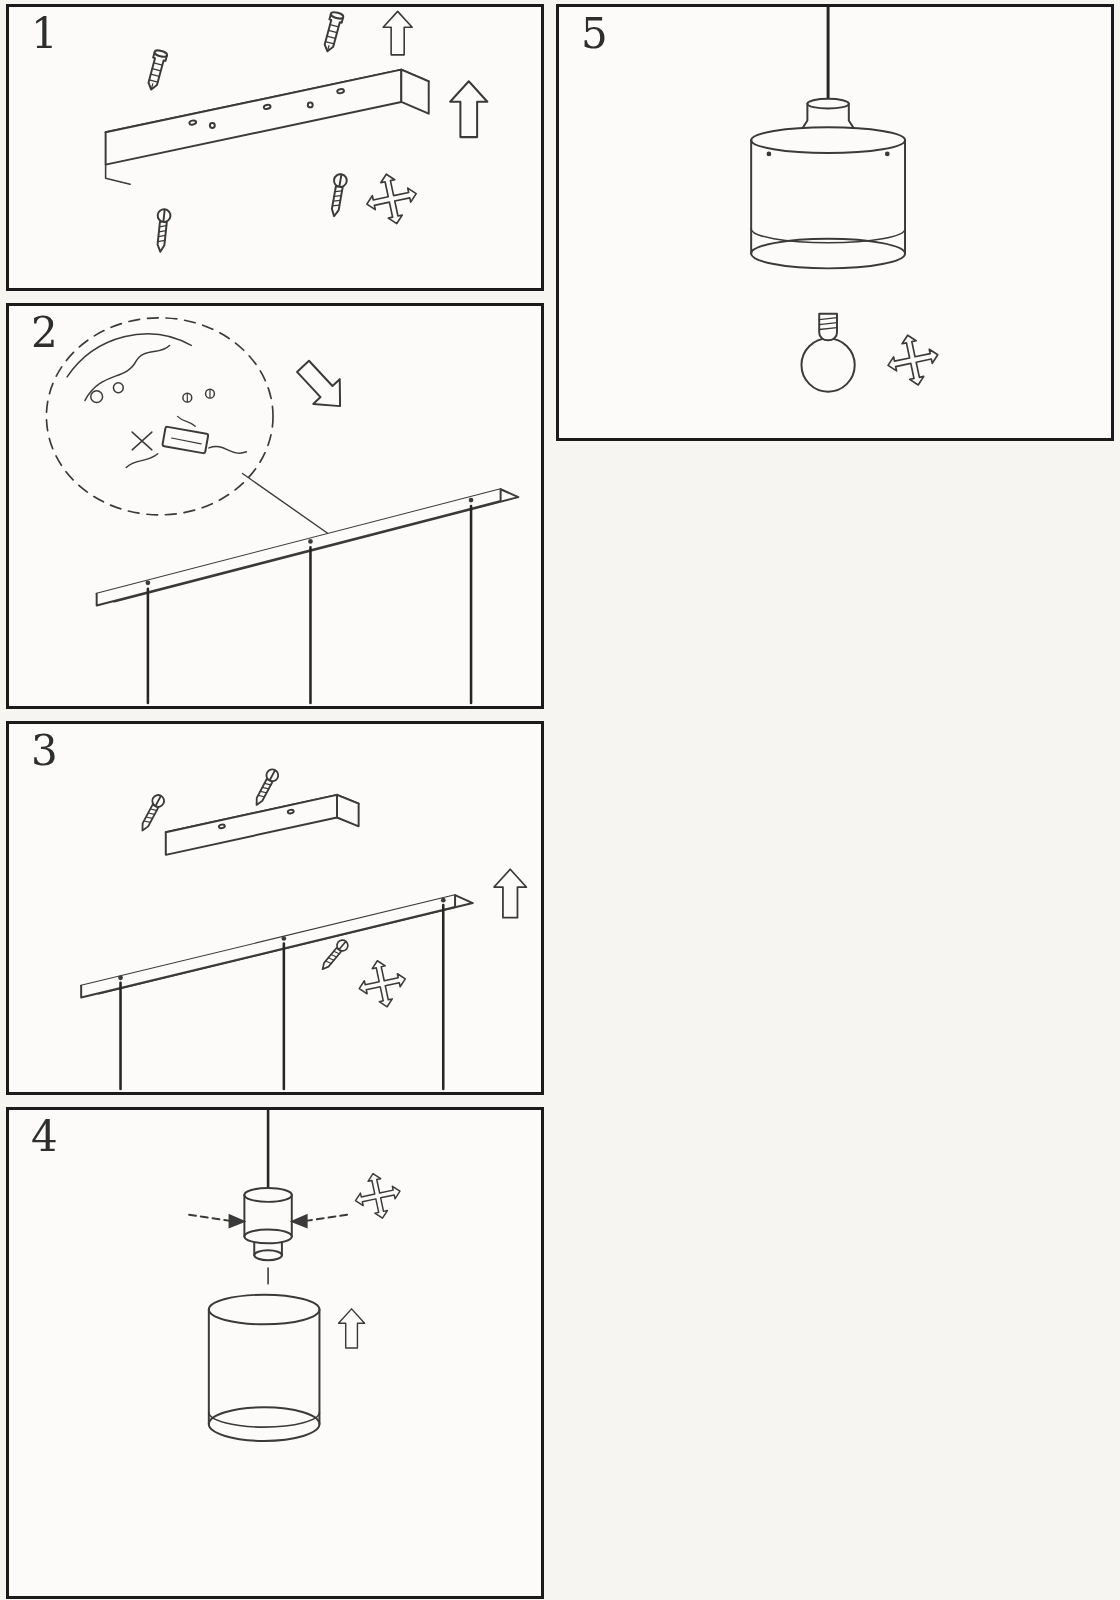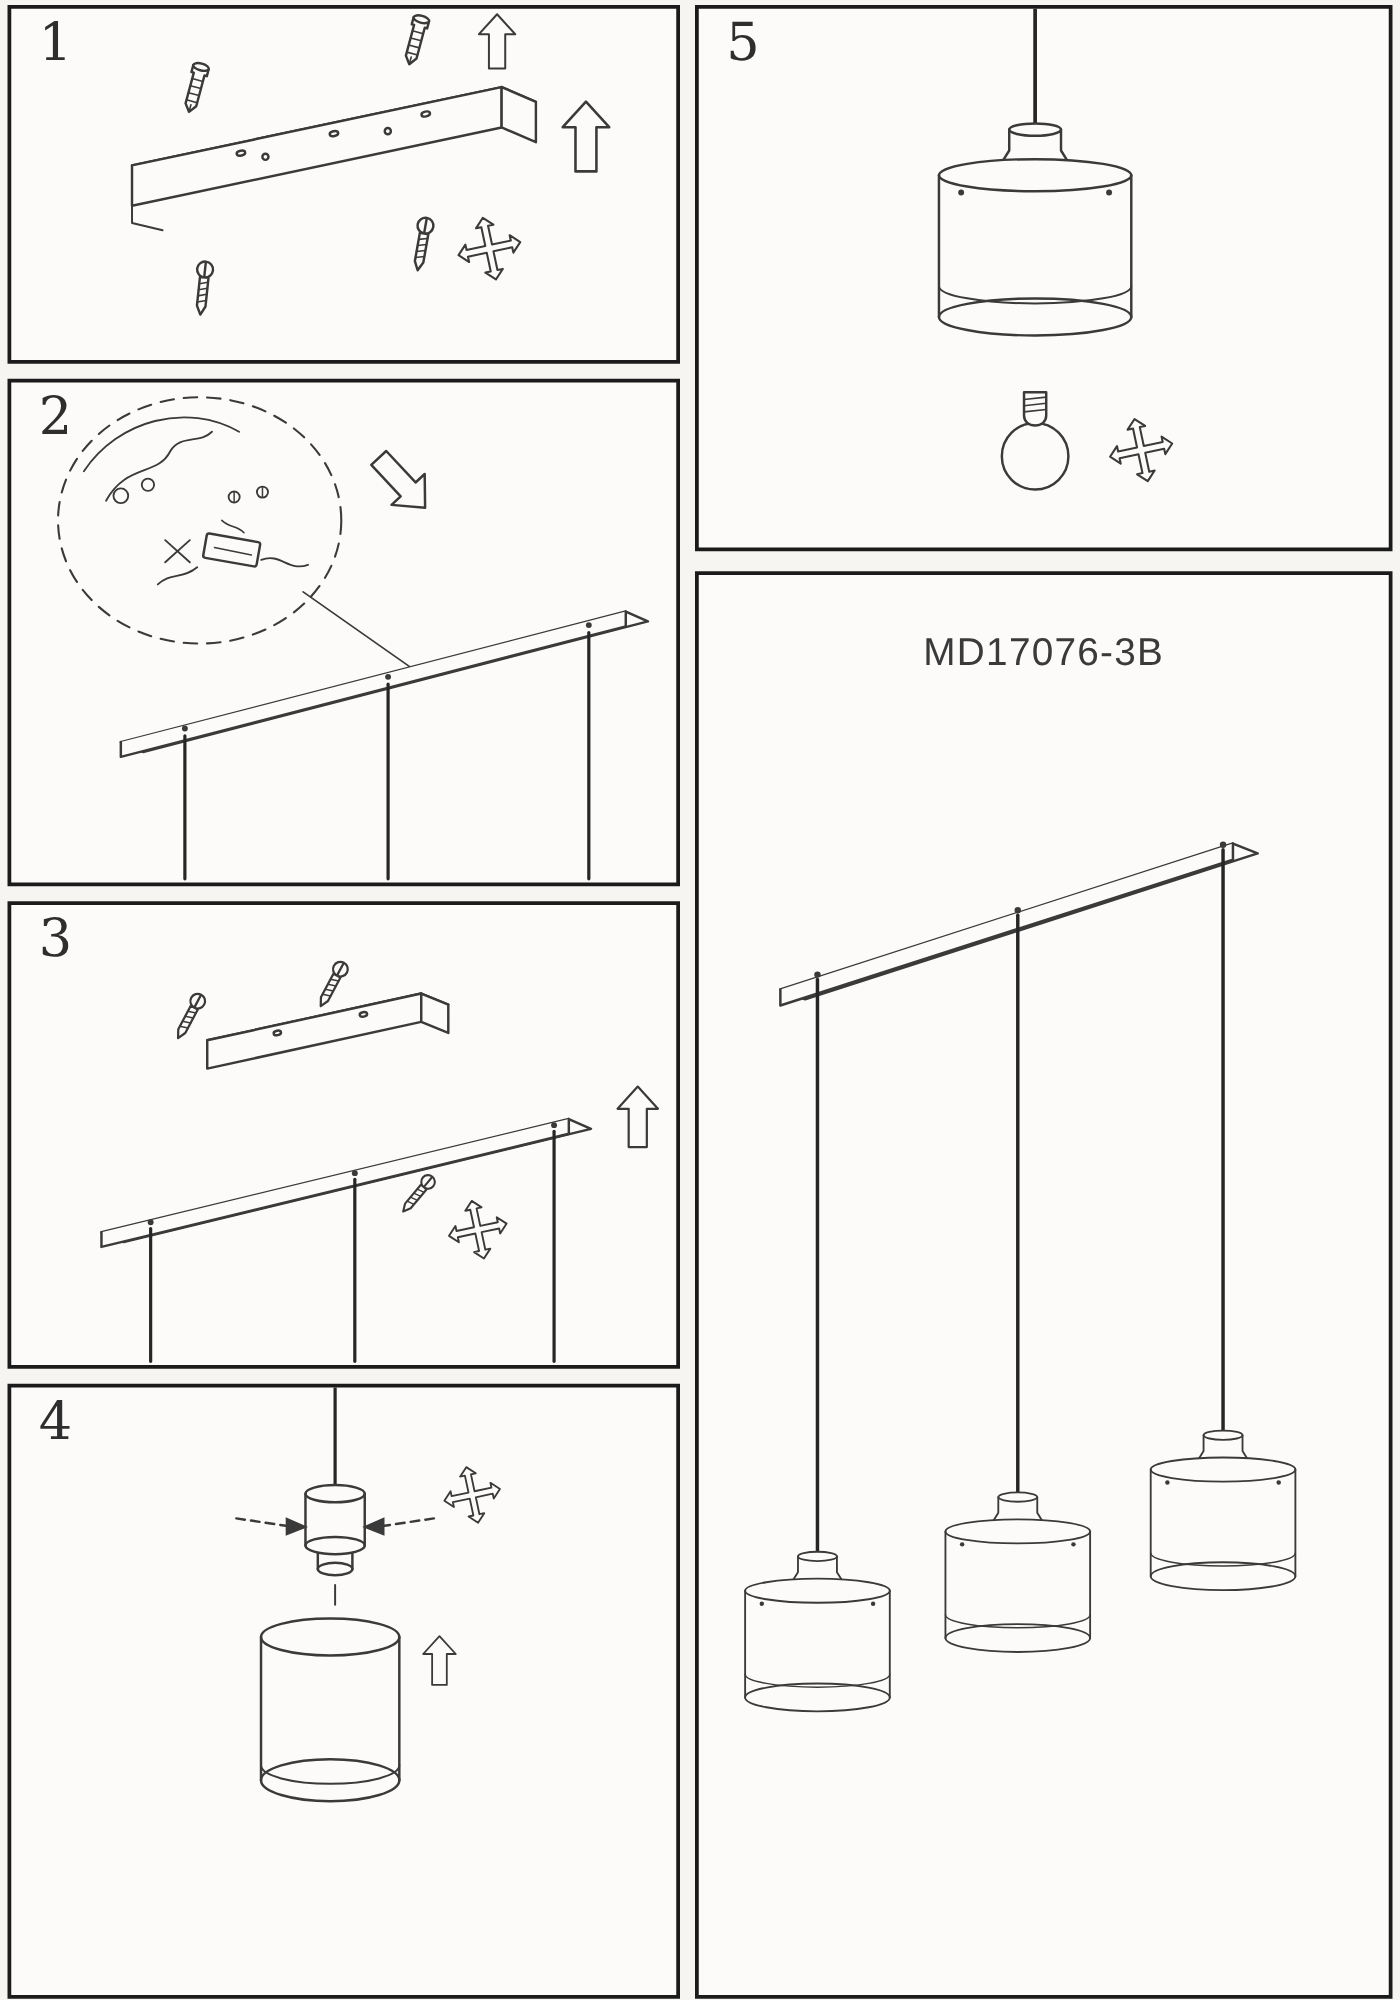--- a/index.html
+++ b/index.html
@@ -221,36 +221,14 @@
     <svg class="art" viewBox="0 0 558 437">
       <g stroke="#3a3a3a" stroke-width="2" fill="none" stroke-linecap="round" stroke-linejoin="round">
         <line x1="272" y1="0" x2="272" y2="96" stroke="#262626" stroke-width="3"></line>
         <use href="#g-shade" transform="translate(182,92)"></use>
         <use href="#g-bulb" transform="translate(242,308)"></use>
         <use href="#g-cross" transform="translate(330,330) scale(0.56) rotate(-12 50 50)"></use>
       </g>
     </svg>
   </section>
 
-  <section class="panel" style="left:556px; top:457px; width:558px; height:1142px;">
-    <div class="model-label">MD17076-3B</div>
-    <svg class="art" viewBox="0 0 558 1142">
-      <g stroke="#3a3a3a" stroke-width="2" fill="none" stroke-linecap="round" stroke-linejoin="round">
-        <g>
-          <path d="M66,332 L432,214 L452,222 L86,340 Z" fill="#fcfbf9"></path>
-          <path d="M66,332 L66,345 L432,227 L432,214" fill="#fcfbf9"></path>
-          <circle cx="96" cy="320" r="2.6" fill="#3a3a3a" stroke="none"></circle>
-          <circle cx="258" cy="268" r="2.6" fill="#3a3a3a" stroke="none"></circle>
-          <circle cx="424" cy="215" r="2.6" fill="#3a3a3a" stroke="none"></circle>
-        </g>
-        <g stroke="#262626" stroke-width="2.8">
-          <line x1="96" y1="324" x2="96" y2="788"></line>
-          <line x1="258" y1="272" x2="258" y2="740"></line>
-          <line x1="424" y1="219" x2="424" y2="690"></line>
-        </g>
-        <use href="#g-shade" transform="translate(28.5,786) scale(0.75)"></use>
-        <use href="#g-shade" transform="translate(190.5,738) scale(0.75)"></use>
-        <use href="#g-shade" transform="translate(356.5,688) scale(0.75)"></use>
-      </g>
-    </svg>
-  </section>
 
 </div>
 
 </body></html>

